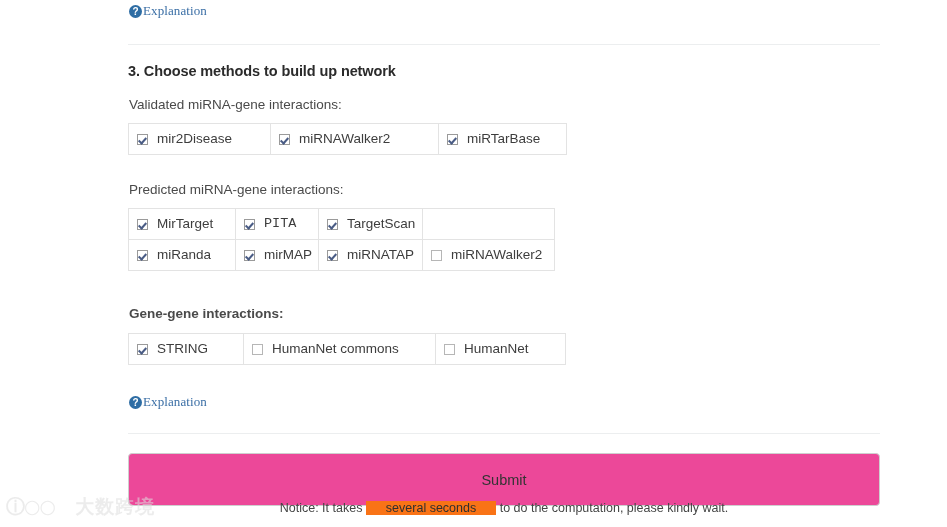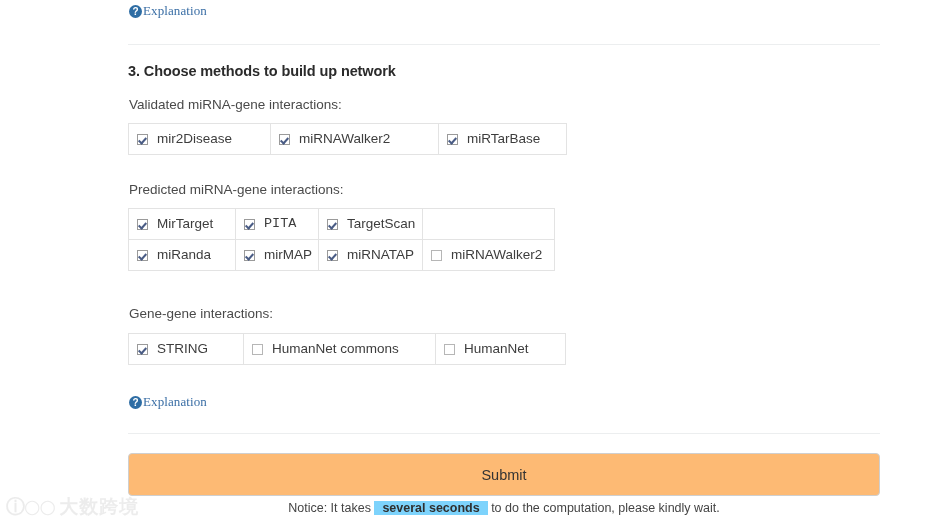--- a/index.html
+++ b/index.html
@@ -138,23 +138,23 @@
   td.empty-cell {
     background: #ffffff;
   }
 
   
   .submit-button {
     position: absolute;
     left: 128px;
     top: 453px;
     width: 752px;
-    height: 43px;
+    height: 53px;
     box-sizing: border-box;
-    background: #fdba74;
+    background: #ec4899;
     border: 1px solid #cfcfcf;
     border-radius: 4px;
     font-family: "Liberation Sans", sans-serif;
     font-size: 14.5px;
     color: #333333;
     cursor: pointer;
     padding: 0;
   }
 
   
@@ -162,34 +162,34 @@
     position: absolute;
     left: 128px;
     top: 501px;
     width: 752px;
     text-align: center;
     font-size: 12.5px;
     color: #444444;
     white-space: nowrap;
   }
   .notice .hl {
-    font-weight: bold;
-    background: #7dd3fc;
+    font-weight: normal;
+    background: #f97316;
     color: #2f2f2f;
-    padding: 0 8px;
+    padding: 0 20px;
   }
 
   
   .watermark {
     position: absolute;
     left: 6px;
     top: 494px;
     display: flex;
     align-items: center;
-    gap: 4px;
+    gap: 20px;
     opacity: 0.55;
     pointer-events: none;
     user-select: none;
   }
   .wm-mark {
     font-family: "DejaVu Sans", sans-serif;
     font-size: 19px;
     color: #dcdcdc;
     font-weight: bold;
     letter-spacing: -1px;
@@ -288,21 +288,21 @@
         <td>
           <span class="cb-cell-inner">
             <span class="cbox unchecked"></span>
             <span class="cb-label">miRNAWalker2</span>
           </span>
         </td>
       </tr>
     </tbody>
   </table>
 
-  <div class="group-label" style="top:306px;">Gene-gene interactions:</div>
+  <div class="group-label" style="top:306px;font-weight:bold;">Gene-gene interactions:</div>
   <table class="cb-table" style="left:128px; top:333px;">
     <tbody>
       <tr>
         <td style="width:100px;">
           <span class="cb-cell-inner">
             <span class="cbox checked"></span>
             <span class="cb-label">STRING</span>
           </span>
         </td>
         <td style="width:177px;">

